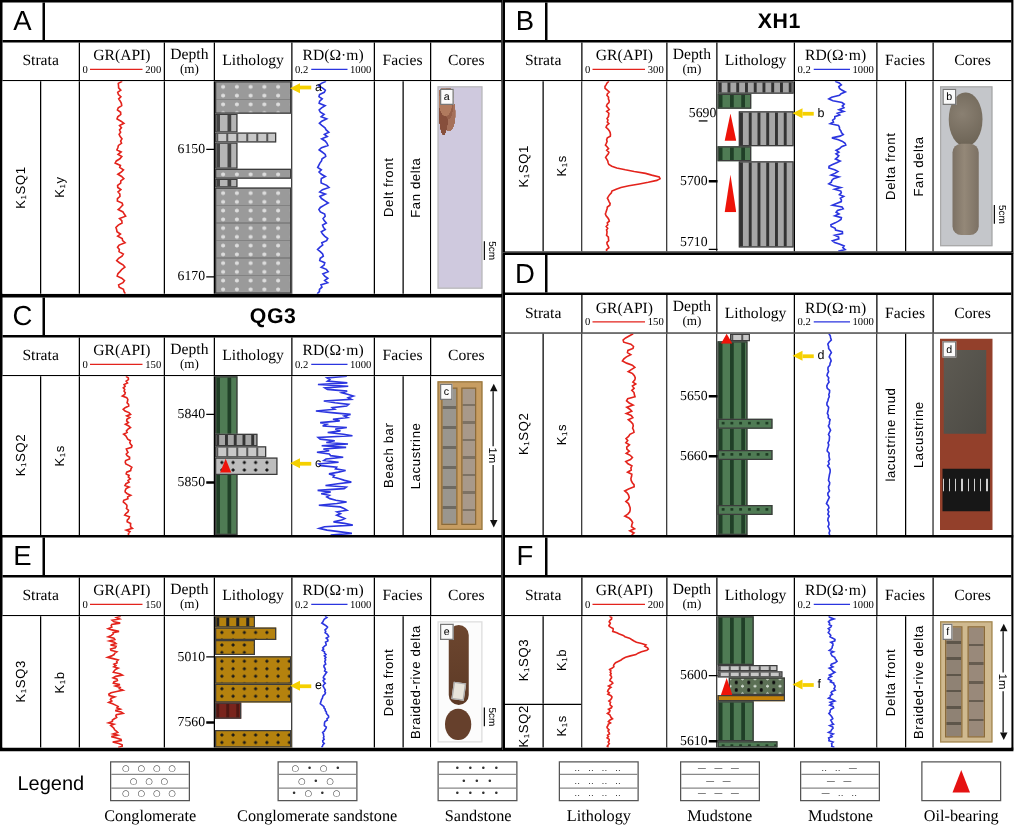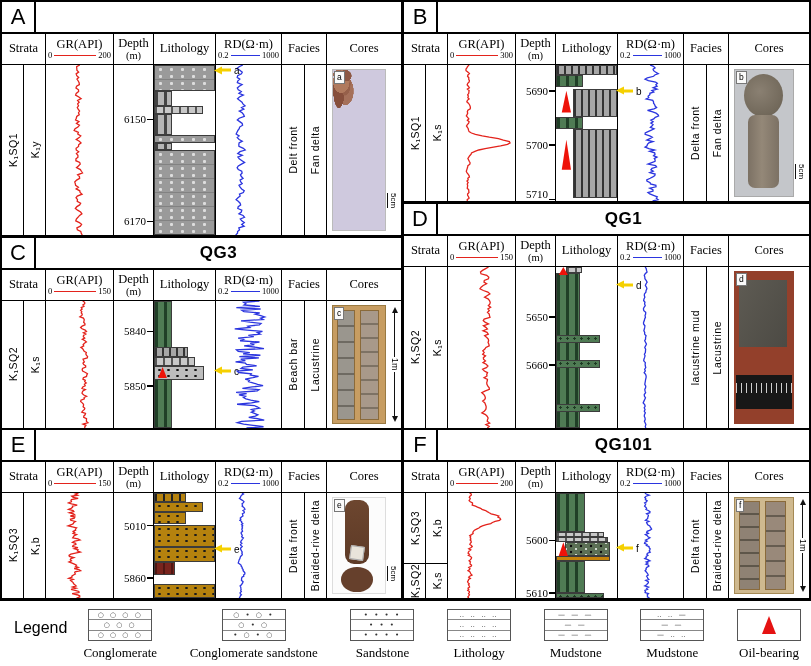--- a/index.html
+++ b/index.html
@@ -8,21 +8,21 @@
   .phead{display:flex;height:30px;border-bottom:2px solid #000;flex:0 0 auto}
   .letter{width:32px;border-right:2px solid #000;display:flex;align-items:center;justify-content:center;font:22px "Liberation Sans",sans-serif}
   .well{flex:1;display:flex;align-items:center;justify-content:center;font:600 17px "Liberation Sans",sans-serif;letter-spacing:.5px}
   .cheads{display:flex;height:30px;border-bottom:1.5px solid #000;flex:0 0 auto}
   .ch{border-right:1.5px solid #000;box-sizing:border-box;display:flex;flex-direction:column;align-items:center;justify-content:center;font:12.5px "Liberation Serif",serif;text-align:center;line-height:1.05}
   .ch:last-child{border-right:none}
   .ch-t{font-size:12.5px}.ch-t2{font-size:10.5px}
   .scale{display:flex;align-items:center;width:94%;font-size:8.5px;gap:2px;justify-content:center}
   .sline{flex:1;height:1.8px}
   .gr-line{background:#e3231c}.rd-line{background:#2b35df}
-  .c-strata{width:44px}.c-gr{width:68px}.c-depth{width:40px}.c-lith{width:62px}.c-rd{width:66px}.c-facies{width:45px}.c-cores{flex:1}
+  .c-strata{width:62px}.c-gr{width:68px}.c-depth{width:40px}.c-lith{width:62px}.c-rd{width:66px}.c-facies{width:45px}.c-cores{flex:1}
   .pbody{display:flex;flex:1;min-height:0}
   .bc{position:relative;border-right:1.5px solid #000;box-sizing:border-box;height:100%;background:#fff}
   .bc:last-child{border-right:none}
   .st-row{display:flex;width:100%}
   .st-row:not(:last-child){border-bottom:1.5px solid #000}
   .st-cell{flex:1;border-right:1px solid #000;display:flex;align-items:center;justify-content:center;min-width:0}
   .st-last{border-right:none}
   .vtext{writing-mode:vertical-rl;transform:rotate(180deg);font:10.5px "Liberation Sans","DejaVu Sans",sans-serif;letter-spacing:.5px;white-space:nowrap}
   .tick{position:absolute;right:-1px;display:flex;align-items:center;transform:translateY(-50%);z-index:2}
   .tick-lab{font:11px "Liberation Serif",serif;margin-right:1px}
@@ -233,20 +233,21 @@
       <div class="bc c-cores">
           <div class="core-art k-gravel"></div>
           <span class="chip">a</span>
           <div class="vscale">5cm</div>
         </div>
     </div>
   </section>
     <section class="panel" style="left: 402px; top: 0px; width: 409px; height: 203px;">
     <div class="phead">
       <div class="letter">B</div>
+      <div class="well">XH1</div>
     </div>
     <div class="cheads">
       <div class="ch c-strata">Strata</div>
       <div class="ch c-gr">
         <div class="ch-t">GR(API)</div>
         <div class="scale">
           <span>0</span>
           <span class="sline gr-line"></span>
           <span>300</span>
         </div>
@@ -277,21 +278,21 @@
               <span class="vtext">K₁s</span>
             </div>
           </div>
         </div>
       <div class="bc c-gr">
           <svg viewBox="0 0 100 100" preserveAspectRatio="none" class="curve">
             <polyline points="31.5,0.0 29.4,1.0 28.1,2.1 26.8,3.1 26.9,4.2 29.5,5.2 31.9,6.3 29.8,7.3 29.2,8.3 31.1,9.4 30.9,10.4 31.9,11.5 31.6,12.5 29.5,13.5 28.6,14.6 30.3,15.6 31.9,16.7 28.9,17.7 31.5,18.8 31.2,19.8 31.0,20.8 29.3,21.9 30.4,22.9 29.6,24.0 31.5,25.0 29.0,26.0 28.1,27.1 30.4,28.1 32.1,29.2 33.0,30.2 33.4,31.3 33.2,32.3 29.7,33.3 28.8,34.4 29.4,35.4 28.4,36.5 27.4,37.5 29.3,38.5 31.1,39.6 28.9,40.6 31.5,41.7 30.8,42.7 28.9,43.8 27.6,44.8 28.9,45.8 30.2,46.9 30.6,47.9 31.5,49.0 35.0,50.0 40.9,51.0 51.1,52.1 61.7,53.1 75.3,54.2 82.6,55.2 91.6,56.3 92.6,57.3 88.8,58.3 78.5,59.4 67.9,60.4 55.4,61.5 45.9,62.5 40.2,63.5 35.1,64.6 34.5,65.6 32.4,66.7 31.0,67.7 29.7,68.8 30.8,69.8 31.7,70.8 33.0,71.9 32.6,72.9 29.7,74.0 29.3,75.0 28.7,76.0 28.0,77.1 27.3,78.1 28.2,79.2 30.0,80.2 31.4,81.3 32.0,82.3 29.6,83.3 30.2,84.4 28.3,85.4 30.1,86.5 28.7,87.5 29.3,88.5 29.1,89.6 28.7,90.6 30.9,91.7 31.0,92.7 31.3,93.8 29.2,94.8 29.3,95.8 30.6,96.9 31.5,97.9 28.7,99.0 28.8,100.0" fill="none" stroke="#e3231c" stroke-width="1.3" vector-effect="non-scaling-stroke"></polyline>
           </svg>
         </div>
       <div class="bc c-depth">
-          <div class="tick" style="top: 19%;">
+          <div class="tick" style="top: 19%; flex-direction: column;">
             <span class="tick-lab">5690</span>
             <span class="tick-dash"></span>
           </div>
           <div class="tick" style="top: 59%;">
             <span class="tick-lab">5700</span>
             <span class="tick-dash"></span>
           </div>
           <div class="tick" style="top: 95%; align-items: flex-end;">
             <span class="tick-lab">5710</span>
             <span class="tick-dash"></span>
@@ -432,21 +433,20 @@
             <b class="mtext">1m</b>
             <i class="aline"></i>
             <i class="ah down"></i>
           </div>
         </div>
     </div>
   </section>
     <section class="panel" style="left: 402px; top: 202px; width: 409px; height: 228px;">
     <div class="phead">
       <div class="letter">D</div>
-      <div class="well">QG1</div>
     </div>
     <div class="cheads">
       <div class="ch c-strata">Strata</div>
       <div class="ch c-gr">
         <div class="ch-t">GR(API)</div>
         <div class="scale">
           <span>0</span>
           <span class="sline gr-line"></span>
           <span>150</span>
         </div>
@@ -575,21 +575,21 @@
           <svg viewBox="0 0 100 100" preserveAspectRatio="none" class="curve">
             <polyline points="48.6,0.0 43.5,1.0 47.3,2.1 38.4,3.1 40.6,4.2 48.0,5.2 37.9,6.3 37.2,7.3 38.0,8.3 33.6,9.4 38.1,10.4 46.6,11.5 39.5,12.5 39.7,13.5 37.5,14.6 33.7,15.6 40.5,16.7 41.6,17.7 35.0,18.8 41.0,19.8 43.0,20.8 36.4,21.9 43.1,22.9 42.2,24.0 36.5,25.0 37.0,26.0 43.9,27.1 41.6,28.1 40.7,29.2 37.8,30.2 33.0,31.3 39.4,32.3 45.6,33.3 43.8,34.4 44.3,35.4 40.6,36.5 42.8,37.5 40.4,38.5 45.6,39.6 42.2,40.6 40.8,41.7 39.8,42.7 47.6,43.8 50.6,44.8 42.7,45.8 39.6,46.9 44.2,47.9 44.7,49.0 40.4,50.0 39.8,51.0 47.7,52.1 42.3,53.1 48.0,54.2 46.9,55.2 51.2,56.3 43.8,57.3 37.1,58.3 34.4,59.4 34.9,60.4 41.5,61.5 37.2,62.5 36.3,63.5 38.0,64.6 34.3,65.6 38.9,66.7 42.4,67.7 45.5,68.8 44.1,69.8 48.1,70.8 42.1,71.9 49.1,72.9 51.6,74.0 43.4,75.0 42.8,76.0 43.8,77.1 41.0,78.1 38.6,79.2 38.7,80.2 34.0,81.3 40.6,82.3 36.8,83.3 39.0,84.4 40.5,85.4 41.3,86.5 43.4,87.5 45.0,88.5 39.5,89.6 44.9,90.6 37.4,91.7 43.5,92.7 49.0,93.8 49.3,94.8 39.0,95.8 46.3,96.9 50.3,97.9 50.4,99.0 45.5,100.0" fill="none" stroke="#e3231c" stroke-width="1.3" vector-effect="non-scaling-stroke"></polyline>
           </svg>
         </div>
       <div class="bc c-depth">
           <div class="tick" style="top: 31%;">
             <span class="tick-lab">5010</span>
             <span class="tick-dash"></span>
           </div>
           <div class="tick" style="top: 81%;">
-            <span class="tick-lab">5860</span>
+            <span class="tick-lab">7560</span>
             <span class="tick-dash"></span>
           </div>
         </div>
       <div class="bc c-lith">
           <div class="seg p-sstbd" style="top: 0%; height: 9%; left: 0%; width: 52%;"></div>
           <div class="seg p-sstb" style="top: 9%; height: 9%; left: 0%; width: 80%;"></div>
           <div class="seg p-sstb" style="top: 18%; height: 12%; left: 0%; width: 52%;"></div>
           <div class="seg p-sstb" style="top: 30%; height: 21%; left: 0%; width: 100%;"></div>
           <div class="seg p-sstb" style="top: 51%; height: 15%; left: 0%; width: 100%;"></div>
           <div class="seg p-sstdr" style="top: 66%; height: 12%; left: 0%; width: 34%;"></div>
@@ -622,21 +622,20 @@
             <div class="sc-tag"></div>
           </div>
           <span class="chip">e</span>
           <div class="vscale">5cm</div>
         </div>
     </div>
   </section>
     <section class="panel" style="left: 402px; top: 428px; width: 409px; height: 172px;">
     <div class="phead">
       <div class="letter">F</div>
-      <div class="well">QG101</div>
     </div>
     <div class="cheads">
       <div class="ch c-strata">Strata</div>
       <div class="ch c-gr">
         <div class="ch-t">GR(API)</div>
         <div class="scale">
           <span>0</span>
           <span class="sline gr-line"></span>
           <span>200</span>
         </div>

